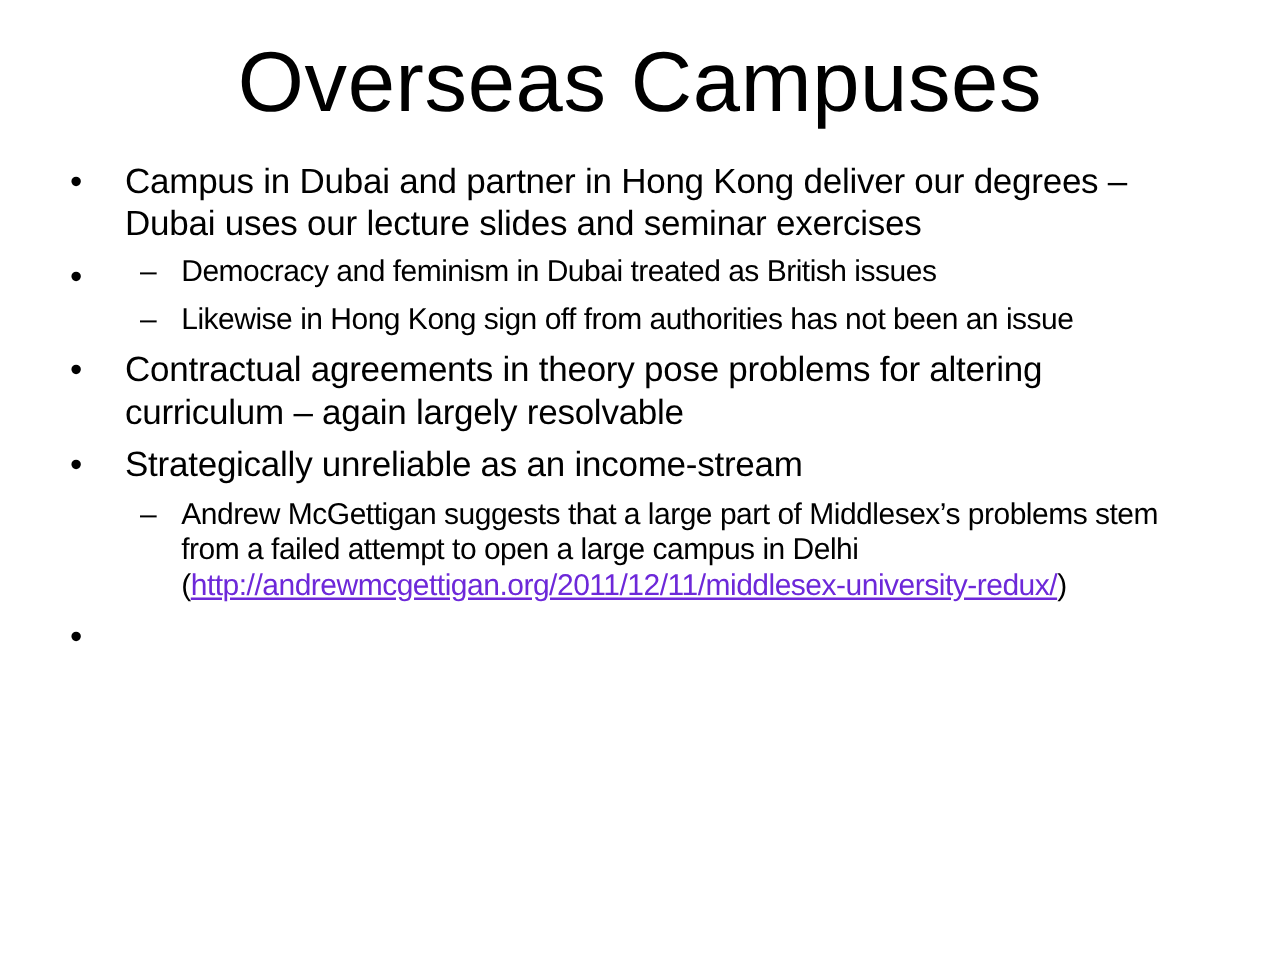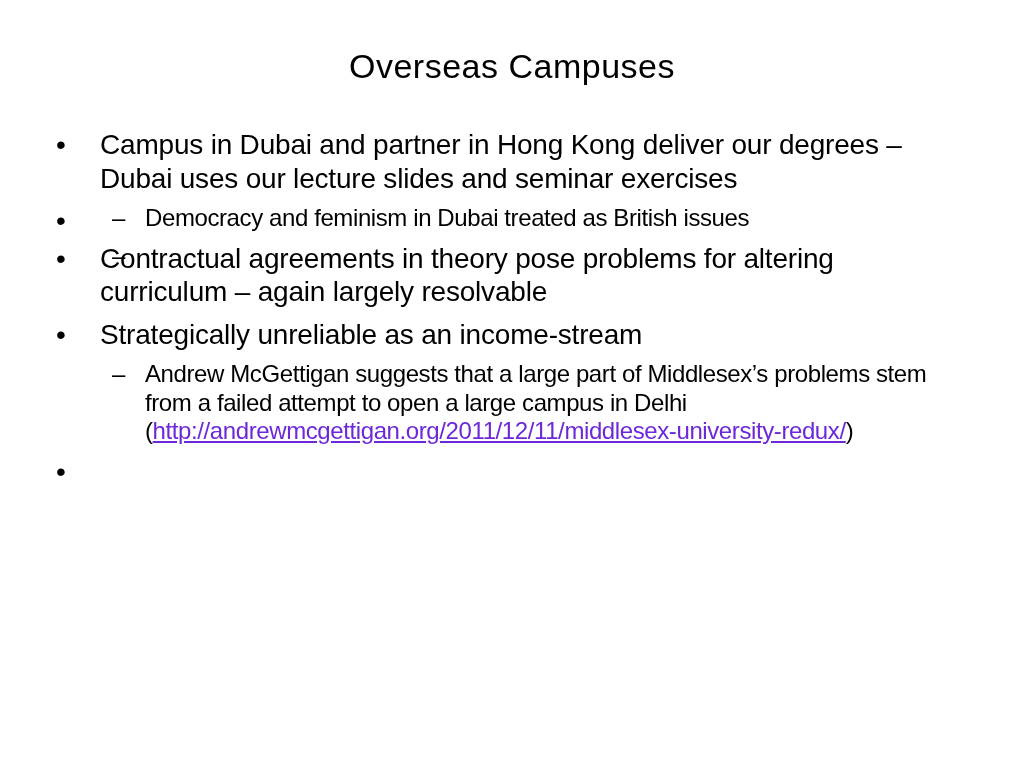--- a/index.html
+++ b/index.html
@@ -14,21 +14,21 @@
       overflow: hidden;
       font-family: "Liberation Sans", "DejaVu Sans", sans-serif;
       color: #000000;
     }
     .slide-title {
       position: absolute;
       left: 0;
       top: 34px;
       width: 1024px;
       text-align: center;
-      font-size: 34px;
+      font-size: 68px;
       line-height: 64px;
       letter-spacing: 0.5px;
     }
     .content {
       position: absolute;
       left: 56px;
       top: 128px;
       width: 910px;
     }
     .l1 {
@@ -81,20 +81,21 @@
       <span class="bullet">•</span>
     </div>
 
     <div class="l2">
       <span class="dash">–</span>
       <span>Democracy and feminism in Dubai treated as British issues</span>
     </div>
 
     <div class="l2">
       <span class="dash">–</span>
+      <span>Likewise in Hong Kong sign off from authorities has not been an issue</span>
     </div>
 
     <div class="l1">
       <span class="bullet">•</span>
       <span>Contractual agreements in theory pose problems for altering curriculum – again largely resolvable</span>
     </div>
 
     <div class="l1">
       <span class="bullet">•</span>
       <span>Strategically unreliable as an income-stream</span>

